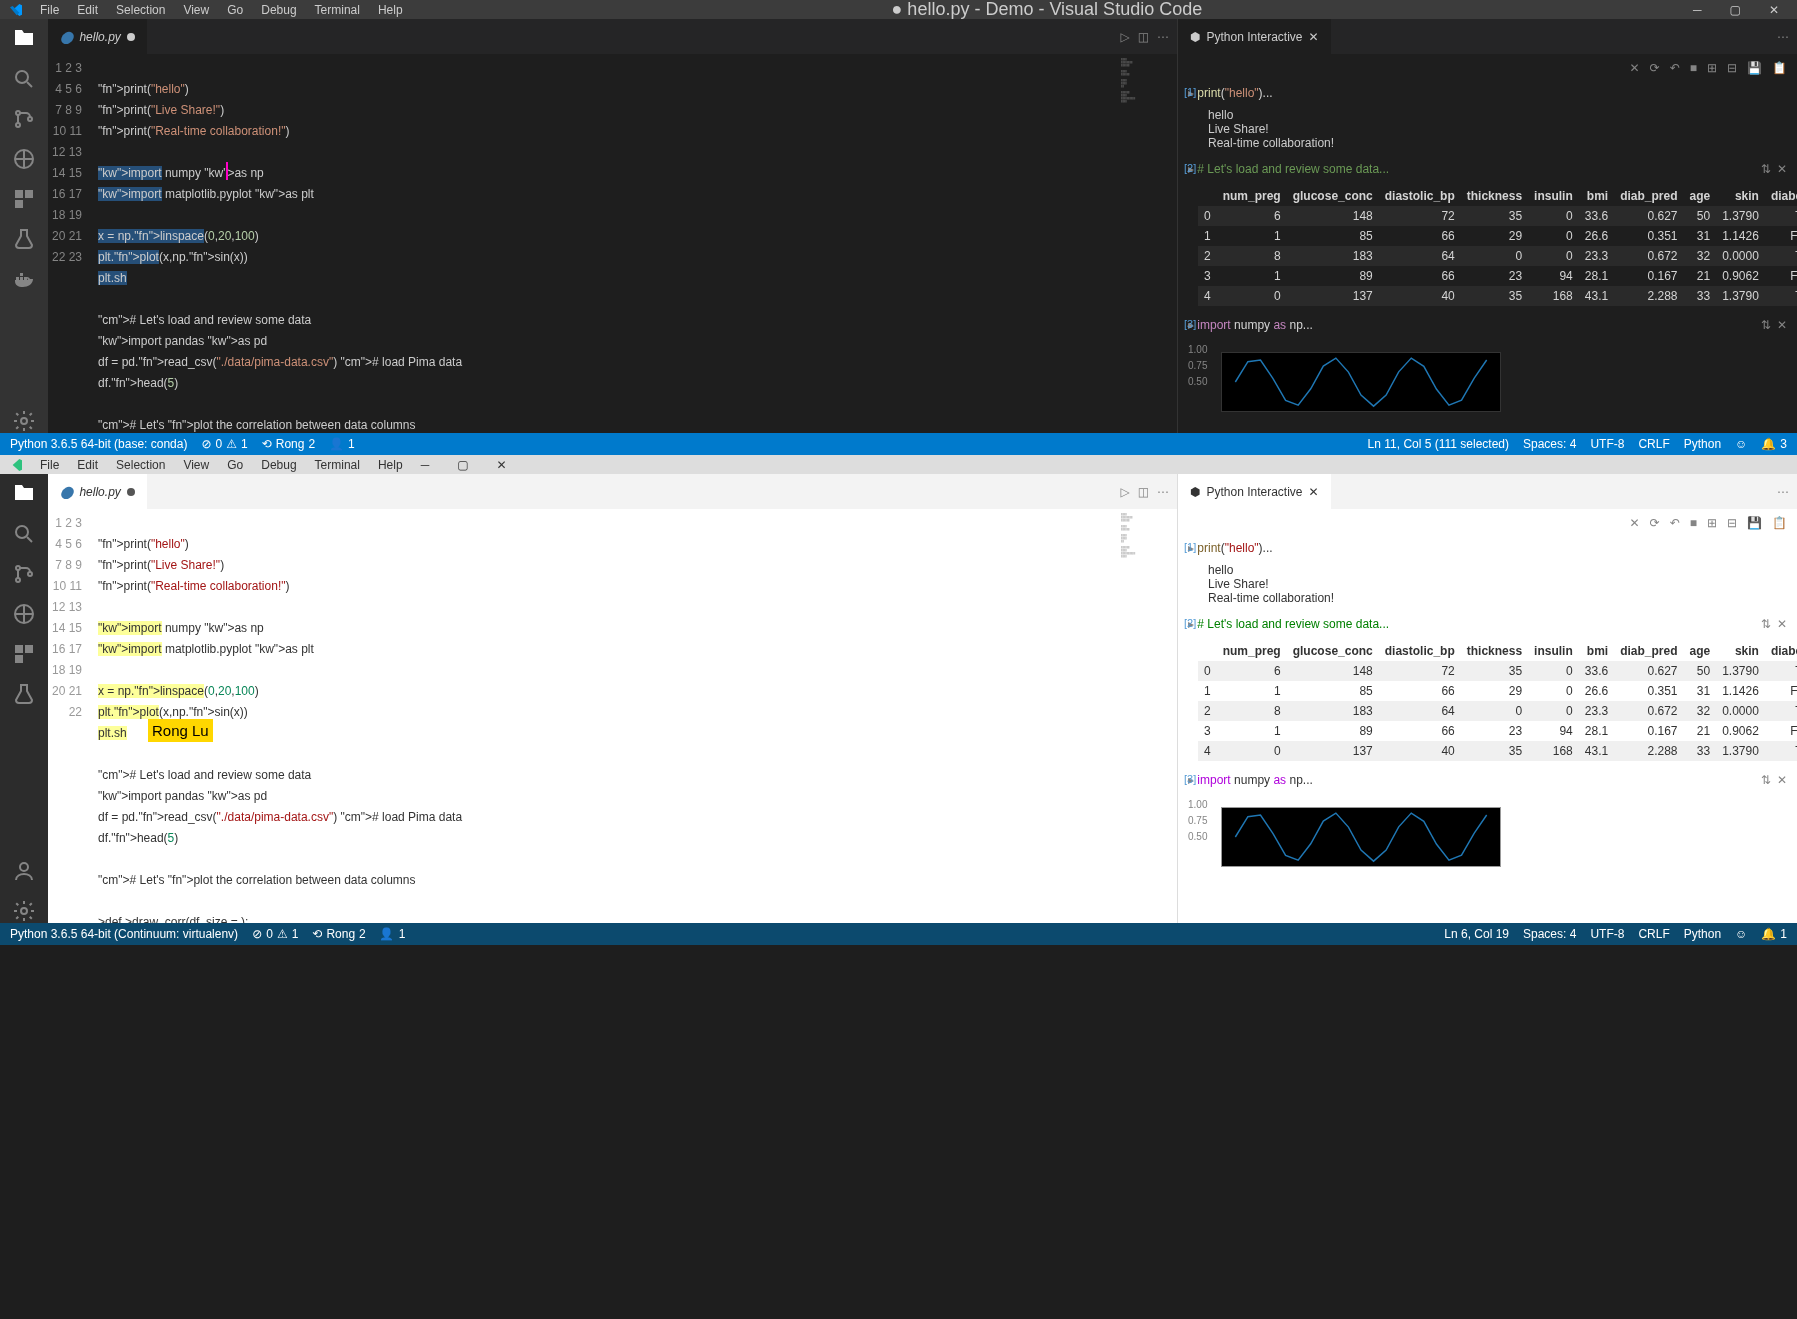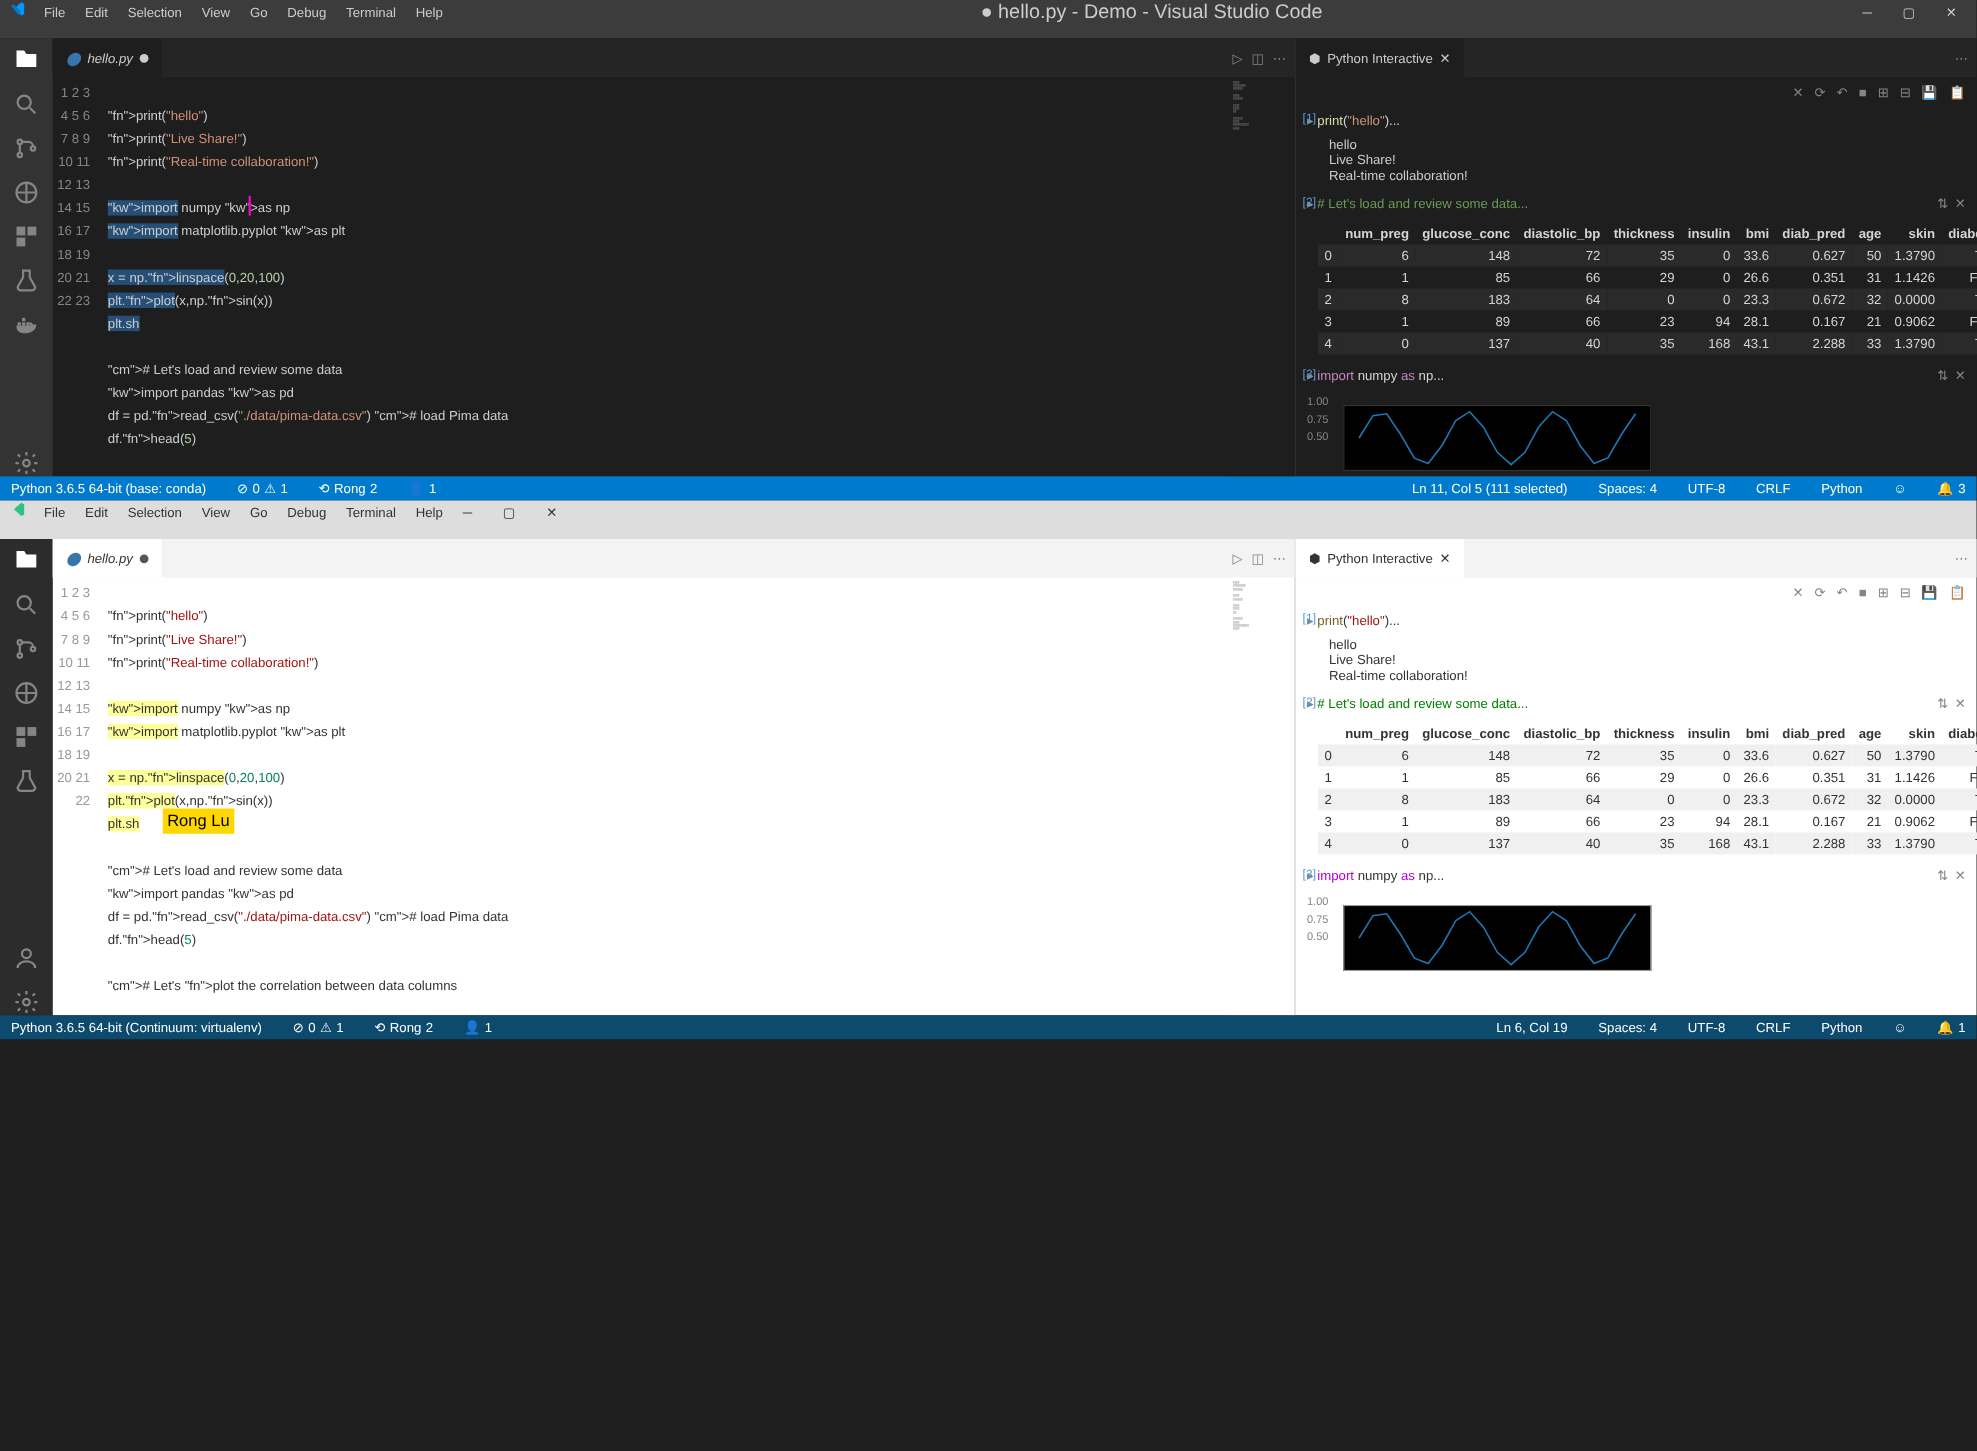--- a/index.html
+++ b/index.html
@@ -1,18 +1,18 @@
 <!DOCTYPE html>
 <html><head>
 <meta charset="utf-8">
 <style>
 *{margin:0;padding:0;box-sizing:border-box;font-family:'Segoe UI',sans-serif;font-size:12px}
 body{background:#1e1e1e;color:#ccc;overflow:hidden}
 .window{display:flex;flex-direction:column}
-.titlebar{height:35px;background:#3c3c3c;display:flex;align-items:flex-start;padding:0 8px;color:#ccc}
+.titlebar{height:19px;background:#3c3c3c;display:flex;align-items:center;padding:0 8px;color:#ccc}
 .titlebar.light{background:#dddddd;color:#333}
 .tb-icon{width:16px;height:16px;margin-right:8px}
 .tb-menu{display:flex;gap:2px}
 .tb-menu span{padding:4px 8px;cursor:pointer}
 .tb-title{flex:1;text-align:center;font-size:18px}
 .tb-controls{display:flex;gap:8px}
 .tb-controls span{padding:4px 10px;cursor:pointer}
 .body{display:flex;flex:1;min-height:0}
 .activity{width:48px;background:#333;display:flex;flex-direction:column;align-items:center;padding-top:8px;gap:16px}
 .activity.light{background:#2c2c2c}
@@ -51,21 +51,21 @@
 .cell-actions{position:absolute;right:0;top:0;display:flex;gap:6px;color:#858585}
 .cell-out{margin:8px 0 0 20px;color:#ccc;font-size:12px;white-space:pre}
 .cell-out.light{color:#333}
 .data-table{margin:10px 0 0 10px;font-size:11px;border-collapse:collapse}
 .data-table th,.data-table td{padding:3px 6px;text-align:right;color:#d4d4d4}
 .data-table.light th,.data-table.light td{color:#333}
 .data-table tr:nth-child(even){background:#2a2a2a}
 .data-table.light tr:nth-child(even){background:#f0f0f0}
 .chart-box{margin:10px 0 0 10px;width:280px;height:60px;border:1px solid #333;background:#000;position:relative}
 .chart-box.light{border:1px solid #999}
-.statusbar{height:22px;display:flex;align-items:center;padding:0 10px;font-size:12px;gap:28px}
+.statusbar{height:22px;display:flex;align-items:center;padding:0 10px;font-size:12px;gap:14px}
 .sb-blue{background:#007acc;color:#fff}
 .sb-purple{background:#0c4a6e;color:#fff}
 .sb-spacer{flex:1}
 .sb-item{cursor:pointer;display:flex;align-items:center;gap:4px}.str{color:#ce9178}.num{color:#b5cea8}.op{color:#d4d4d4}.light .str{color:#a31515}.light .num{color:#098658}.light .op{color:#333}
 .sel{background:#264f78}
 .light .sel-y{background:#fdff9a}
 .liveshare-tag{position:absolute;background:#ffd700;color:#000;font-size:15px;padding:1px 4px;z-index:10}
 .liveshare-cursor{position:absolute;width:2px;height:18px;background:#ff00c8;z-index:10}
 svg{width:100%;height:100%}
 </style>

